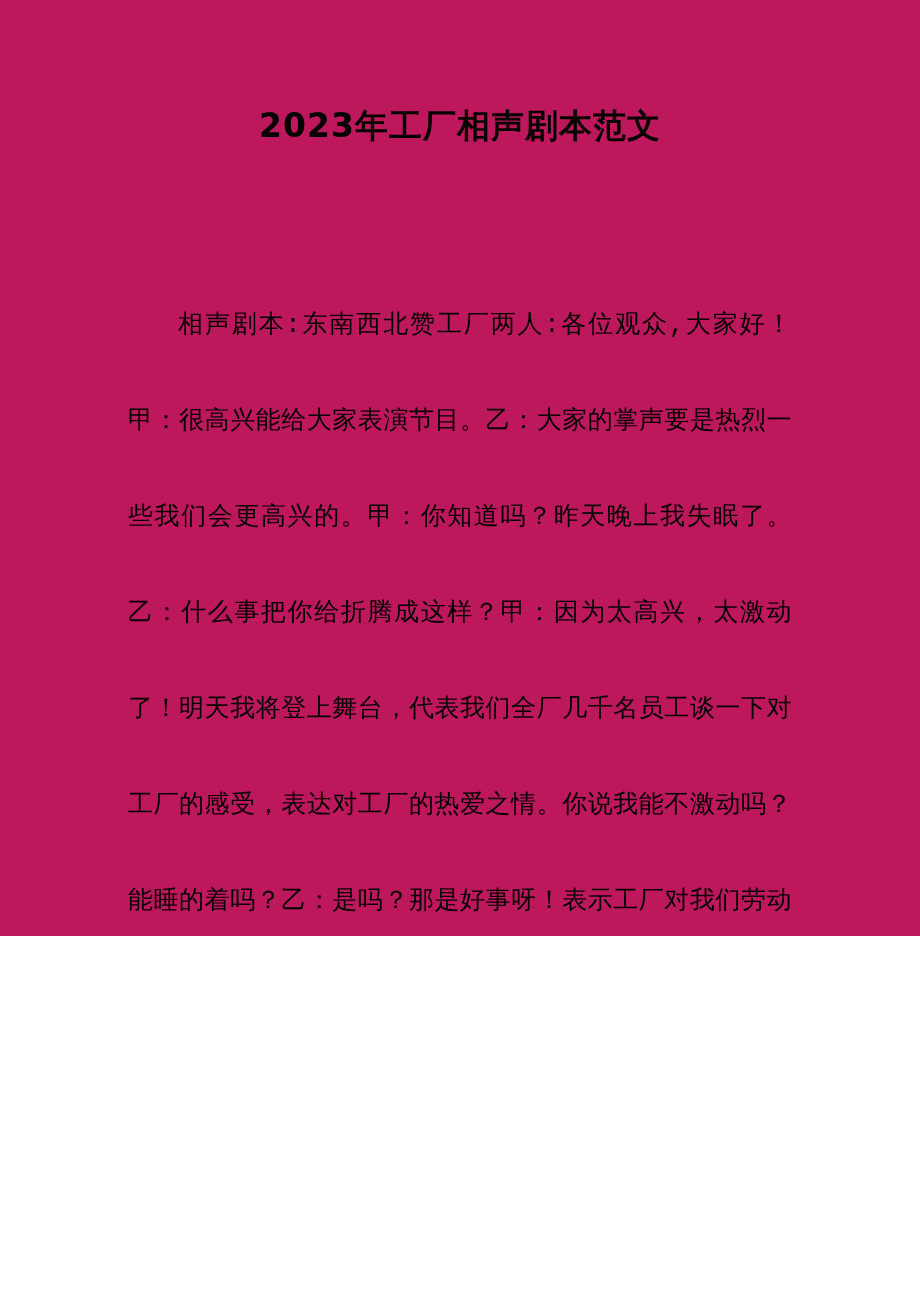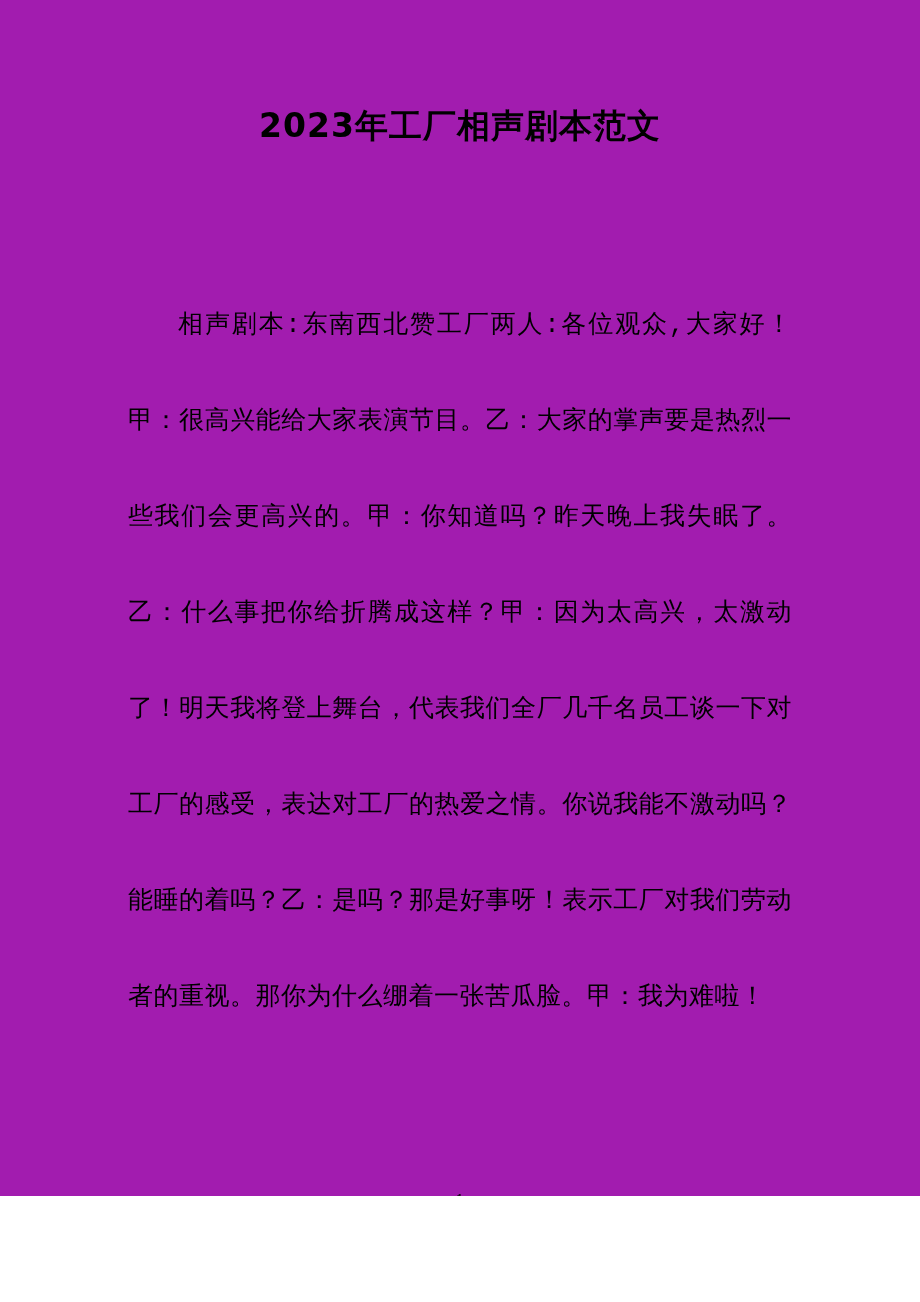--- a/index.html
+++ b/index.html
@@ -3,22 +3,22 @@
 <meta charset="utf-8">
 <style>
   html, body {
     margin: 0;
     padding: 0;
     background: #ffffff;
   }
   .page {
     position: relative;
     width: 920px;
-    height: 1196px;
-    background: #a21caf;
+    height: 936px;
+    background: #be185d;
     margin: 0 auto;
     overflow: hidden;
     font-family: "DejaVu Serif", "Liberation Serif", serif;
   }
   .doc-title {
     position: absolute;
     top: 104px;
     left: 0;
     width: 920px;
     text-align: center;

